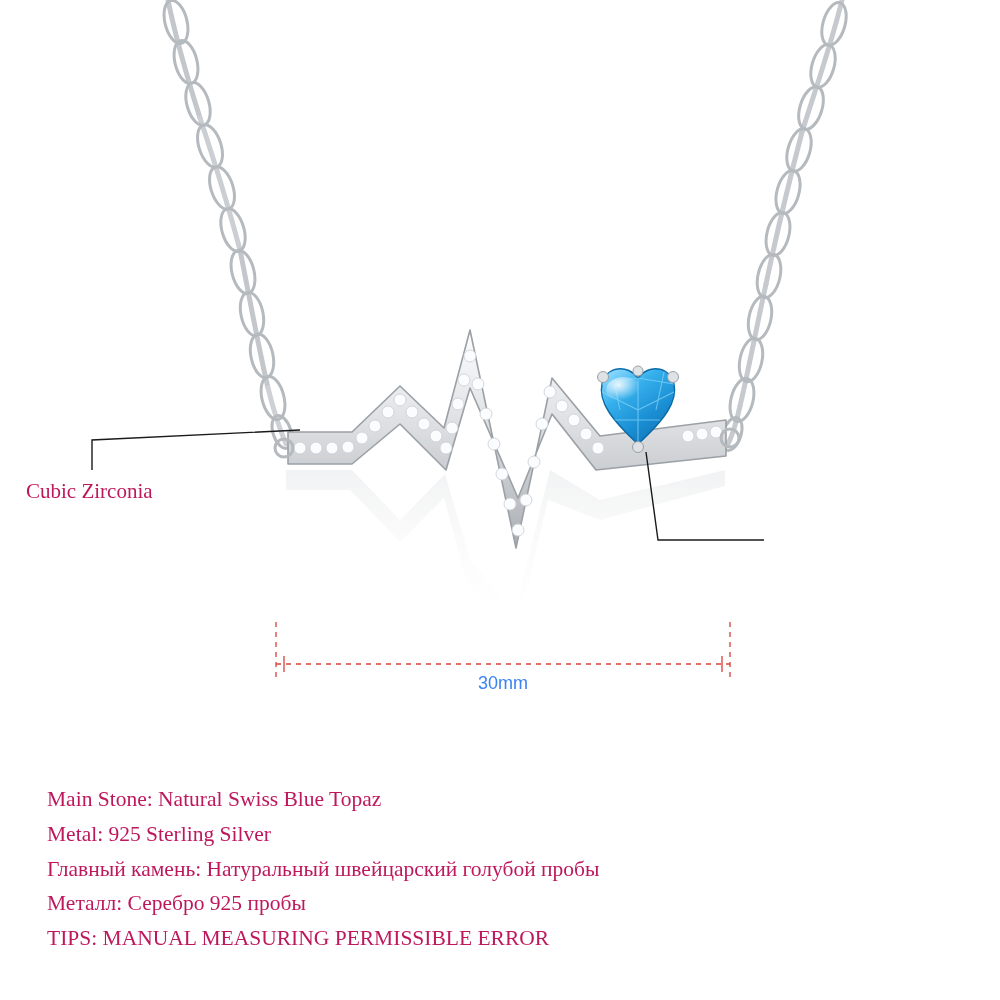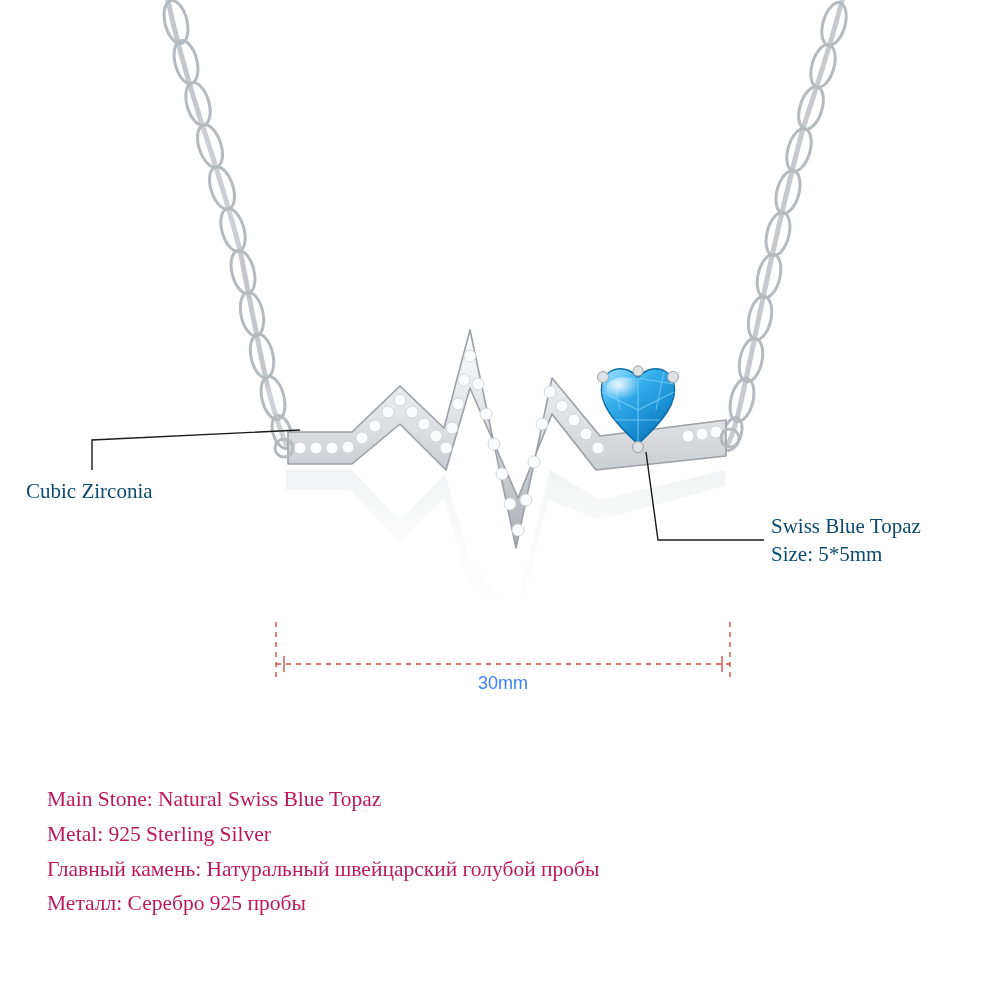--- a/index.html
+++ b/index.html
@@ -26,21 +26,21 @@
     left: 0;
     top: 0;
     width: 1000px;
     height: 1000px;
   }
   .annotation {
     position: absolute;
     font-family: "Liberation Serif", serif;
     font-size: 21px;
     line-height: 1.32;
-    color: #0c4a6e;
+    color: #be185d;
     white-space: pre-line;
   }
   #ann-cz {
     left: 26px;
     top: 478px;
   }
   #ann-topaz {
     left: 771px;
     top: 513px;
   }
@@ -244,25 +244,24 @@
       <path d="M276 622 L 276 678" stroke-dasharray="5 5"></path>
       <path d="M730 622 L 730 678" stroke-dasharray="5 5"></path>
       <path d="M276 664 L 730 664" stroke-dasharray="5 5"></path>
       <path d="M284 656 L 284 672"></path>
       <path d="M722 656 L 722 672"></path>
     </g>
   </svg>
 
   <div class="annotation" id="ann-cz">Cubic Zirconia</div>
 
-  <div class="annotation" id="ann-topaz">Swiss Blue Topaz
-Size: 5*5mm</div>
 
   <div id="dim-label">30mm</div>
 
   <div id="spec-block">
     <span class="spec-line">Main Stone: Natural Swiss Blue Topaz</span>
     <span class="spec-line">Metal: 925 Sterling Silver</span>
     <span class="spec-line">Главный камень: Натуральный швейцарский голубой пробы</span>
     <span class="spec-line">Металл: Серебро 925 пробы</span>
+    <span class="spec-line">TIPS: MANUAL MEASURING PERMISSIBLE ERROR</span>
   </div>
 
 </div>
 
 </body></html>

